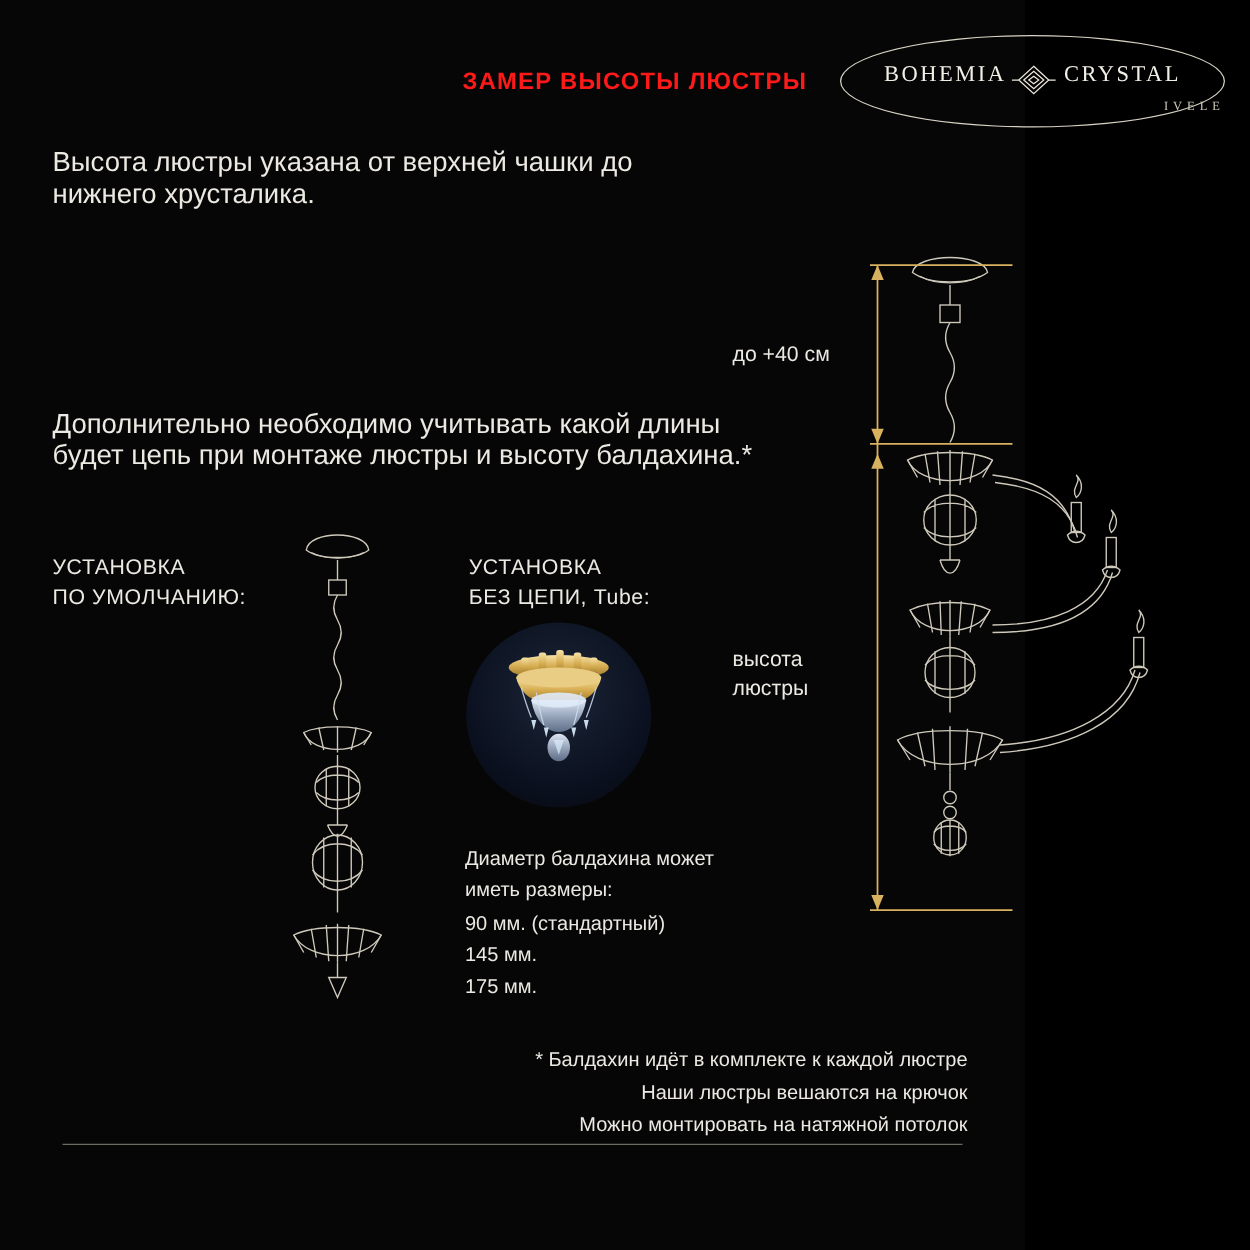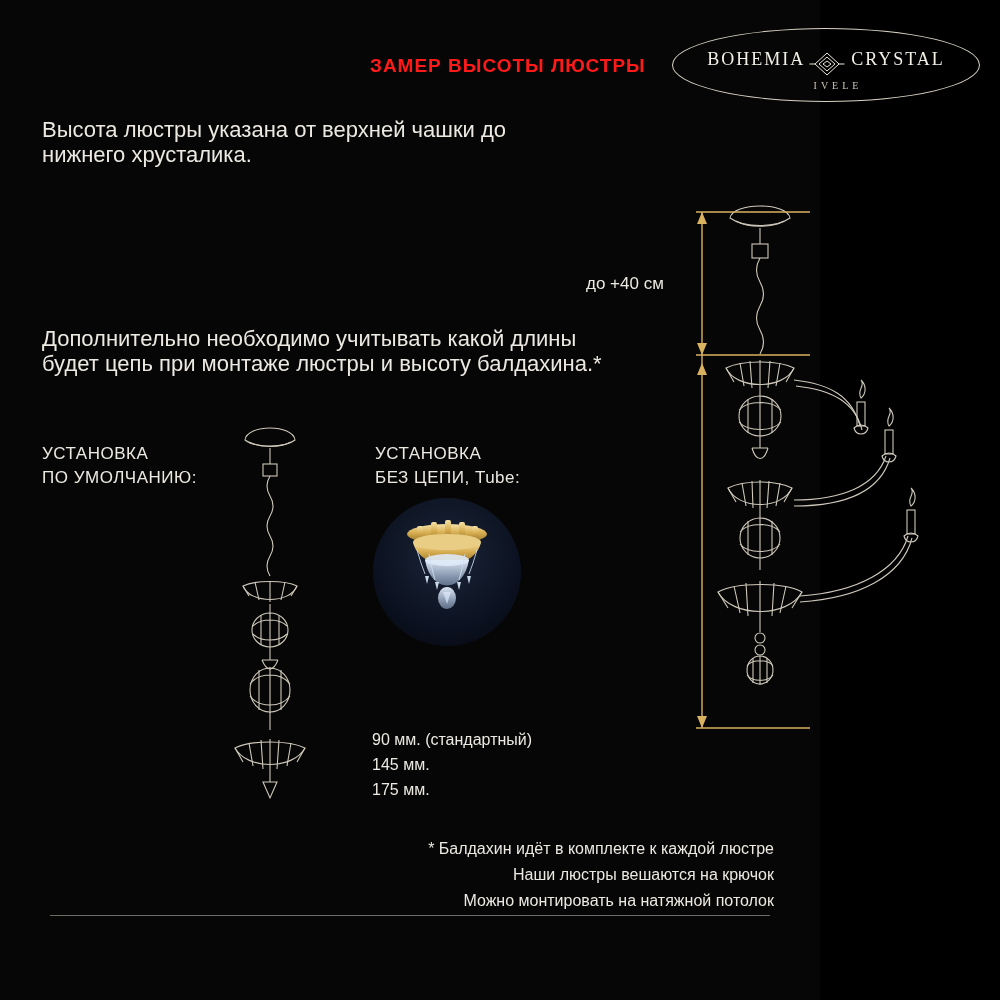--- a/index.html
+++ b/index.html
@@ -58,24 +58,24 @@
     text-align: center;
     font-family: "Liberation Serif", serif;
     font-size: 18px;
     letter-spacing: 2px;
     color: #f2efe6;
     white-space: nowrap;
   }
   .logo-text .gap { display: inline-block; width: 46px; }
   .logo-sub {
     position: absolute;
-    left: 12px;
+    left: 0;
     top: 52px;
     width: 308px;
-    text-align: center;
+    text-align: right;
     font-family: "Liberation Serif", serif;
     font-size: 10px;
     letter-spacing: 4px;
     color: #cfc8b8;
   }
   .logo-diamond {
     position: absolute;
     left: 50%;
     top: 23px;
     margin-left: -18px;
@@ -277,20 +277,22 @@
         <polygon points="52,78 56,78 54,86"></polygon>
         <polygon points="62,84 66,84 64,92"></polygon>
         <polygon points="84,84 88,84 86,92"></polygon>
         <polygon points="94,78 98,78 96,86"></polygon>
         <polygon points="70,94 78,94 74,106"></polygon>
       </g>
       <ellipse cx="74" cy="100" rx="9" ry="11" fill="url(#glass)"></ellipse>
     </svg>
   </div>
 
+  <div class="canopy-text" id="canopy-intro">Диаметр балдахина может
+иметь размеры:</div>
   <div class="canopy-text" id="canopy-sizes">90 мм. (стандартный)
 145 мм.
 175 мм.</div>
 
   <div style="position:absolute;left:690px;top:200px;">
     <svg width="300" height="540" viewBox="0 0 300 540">
       <g class="ln" stroke-width="1.1">
 
         <path d="M40 18 C43 2 97 2 100 18 C86 28 54 28 40 18 Z"></path>
         <path d="M46 21 C58 28 82 28 94 21"></path>
@@ -354,19 +356,21 @@
         <line x1="6" y1="528" x2="120" y2="528"></line>
         <path d="M12 12 L7 24 L17 24 Z" fill="#d9b25f" stroke="none"></path>
         <path d="M12 155 L7 143 L17 143 Z" fill="#d9b25f" stroke="none"></path>
         <path d="M12 163 L7 175 L17 175 Z" fill="#d9b25f" stroke="none"></path>
         <path d="M12 528 L7 516 L17 516 Z" fill="#d9b25f" stroke="none"></path>
       </g>
     </svg>
   </div>
 
   <div class="diag-label" id="lbl-top">до +40 см</div>
+  <div class="diag-label" id="lbl-mid">высота
+люстры</div>
 
   <div class="footnote" id="footnotes">* Балдахин идёт в комплекте к каждой люстре
 Наши люстры вешаются на крючок
 Можно монтировать на натяжной потолок</div>
 
   <div class="bottom-rule"></div>
 </div>
 
 </body></html>

